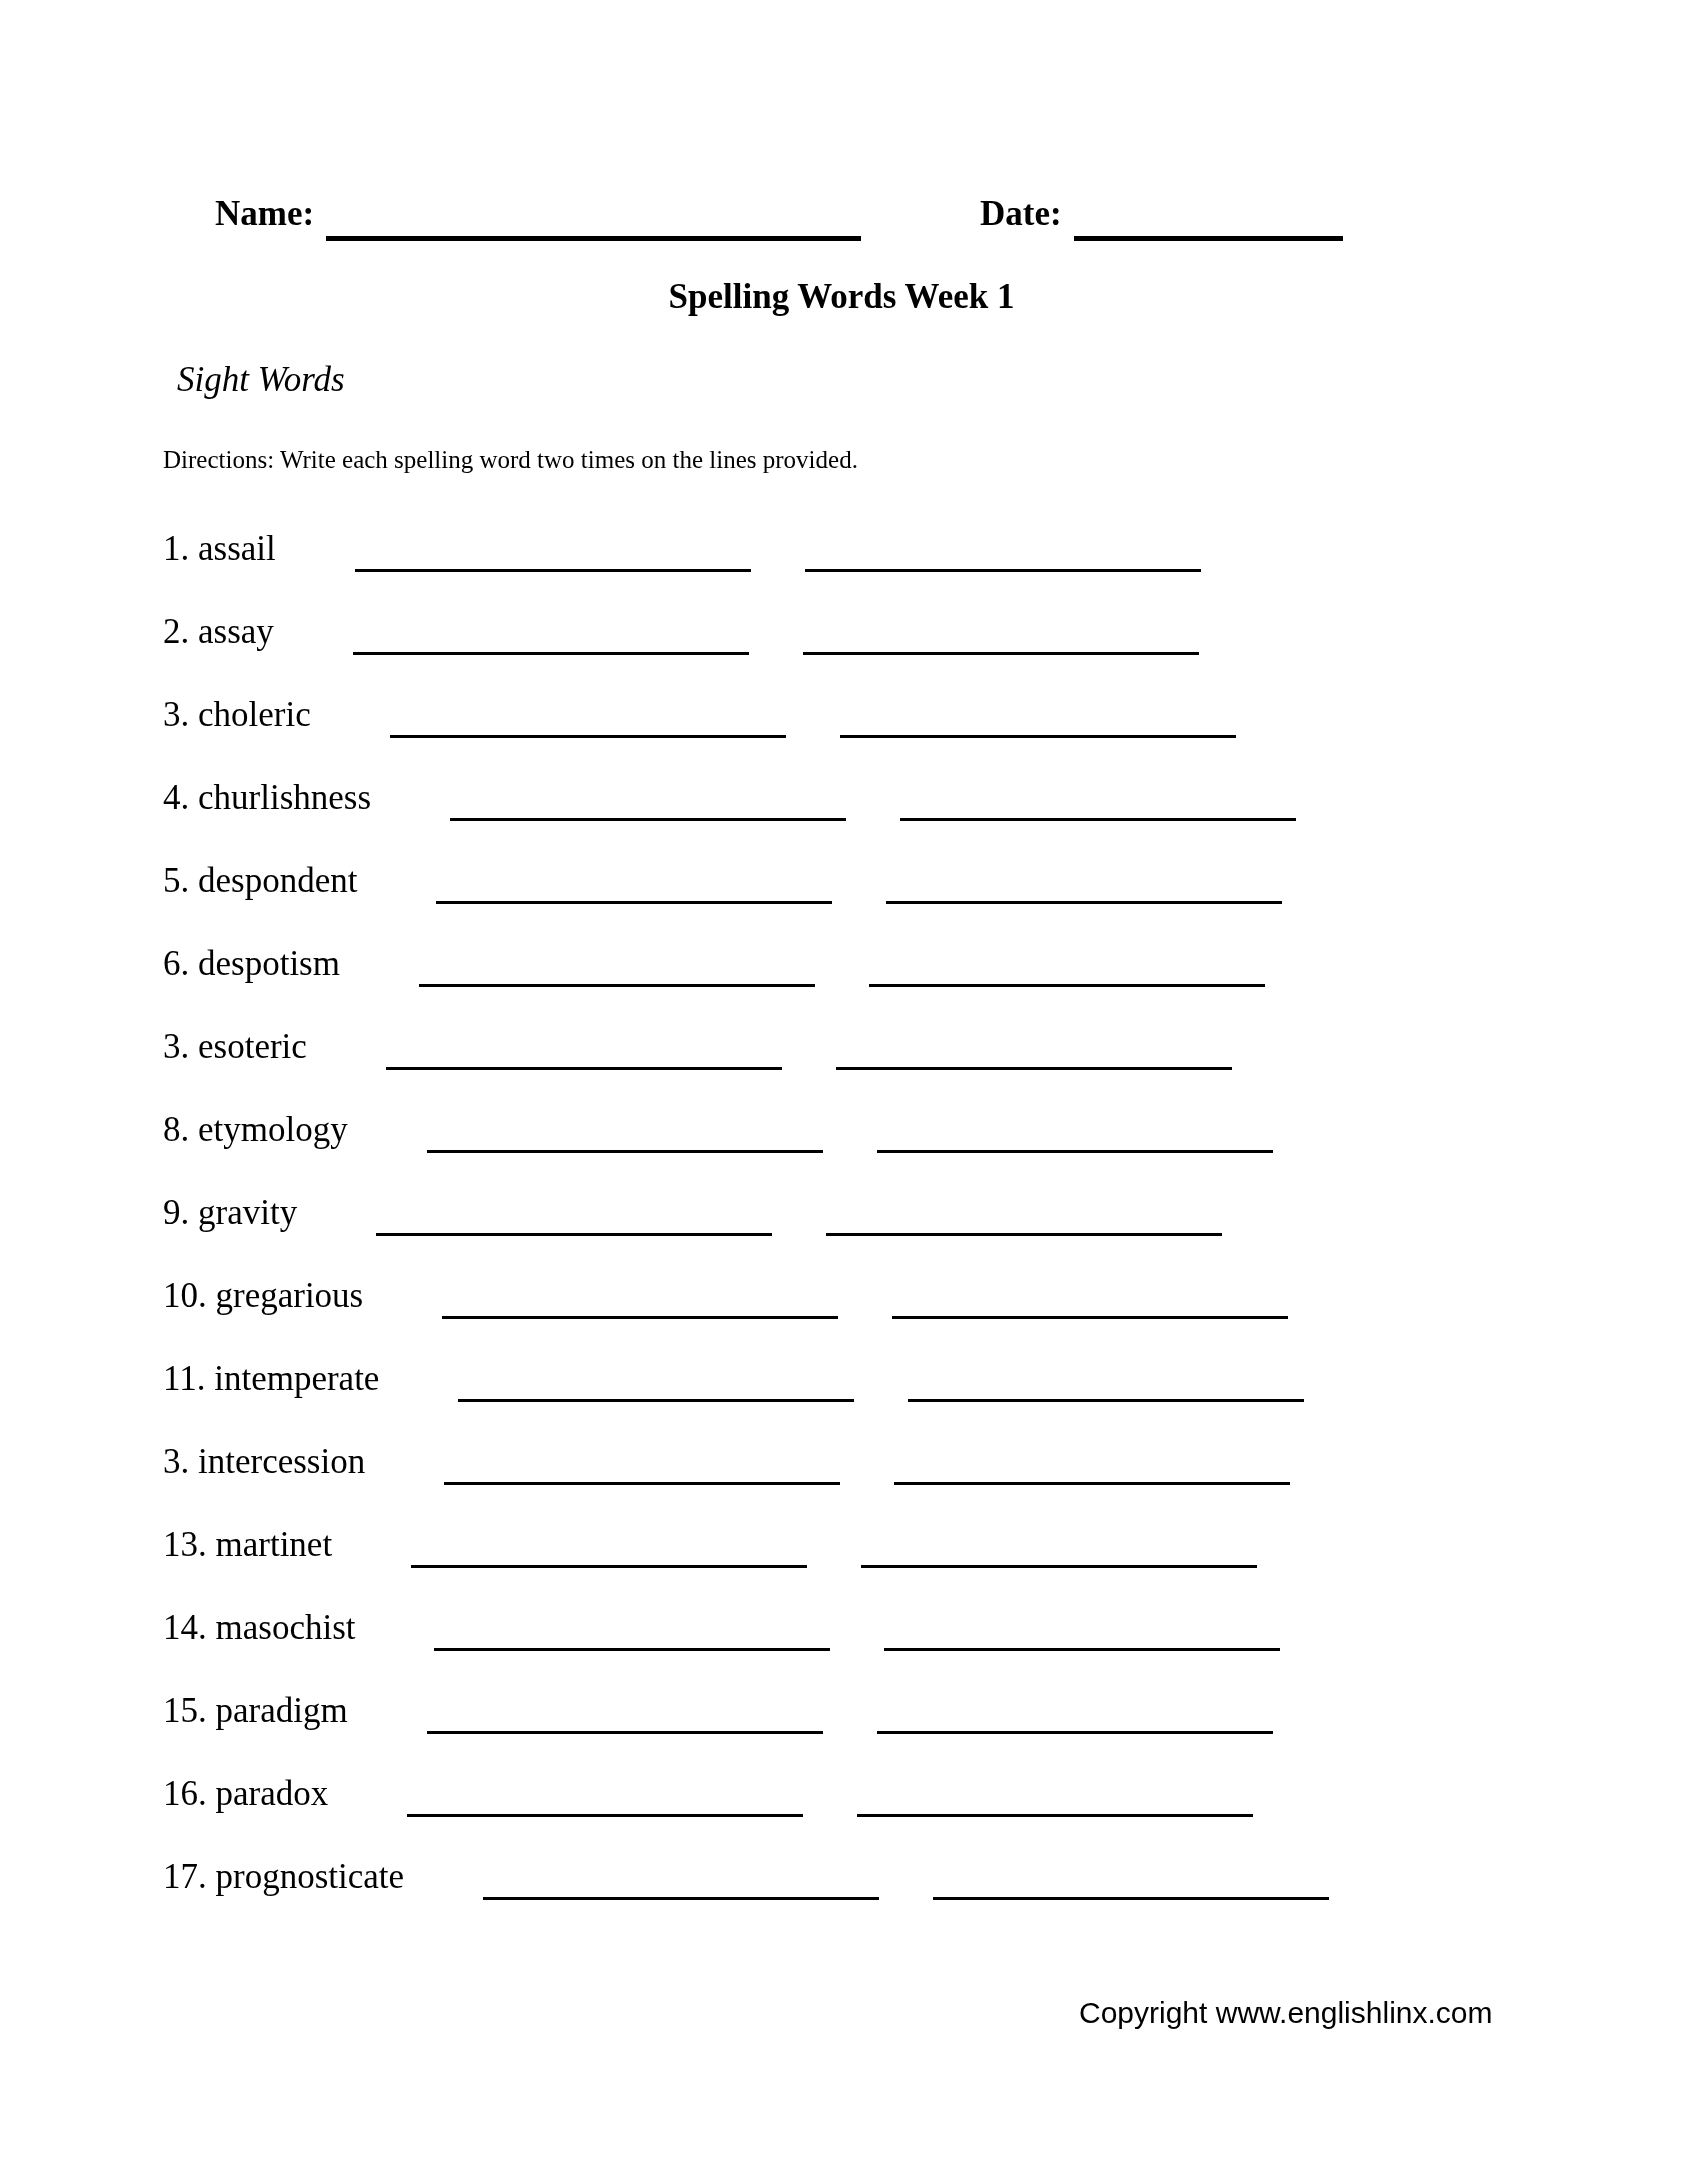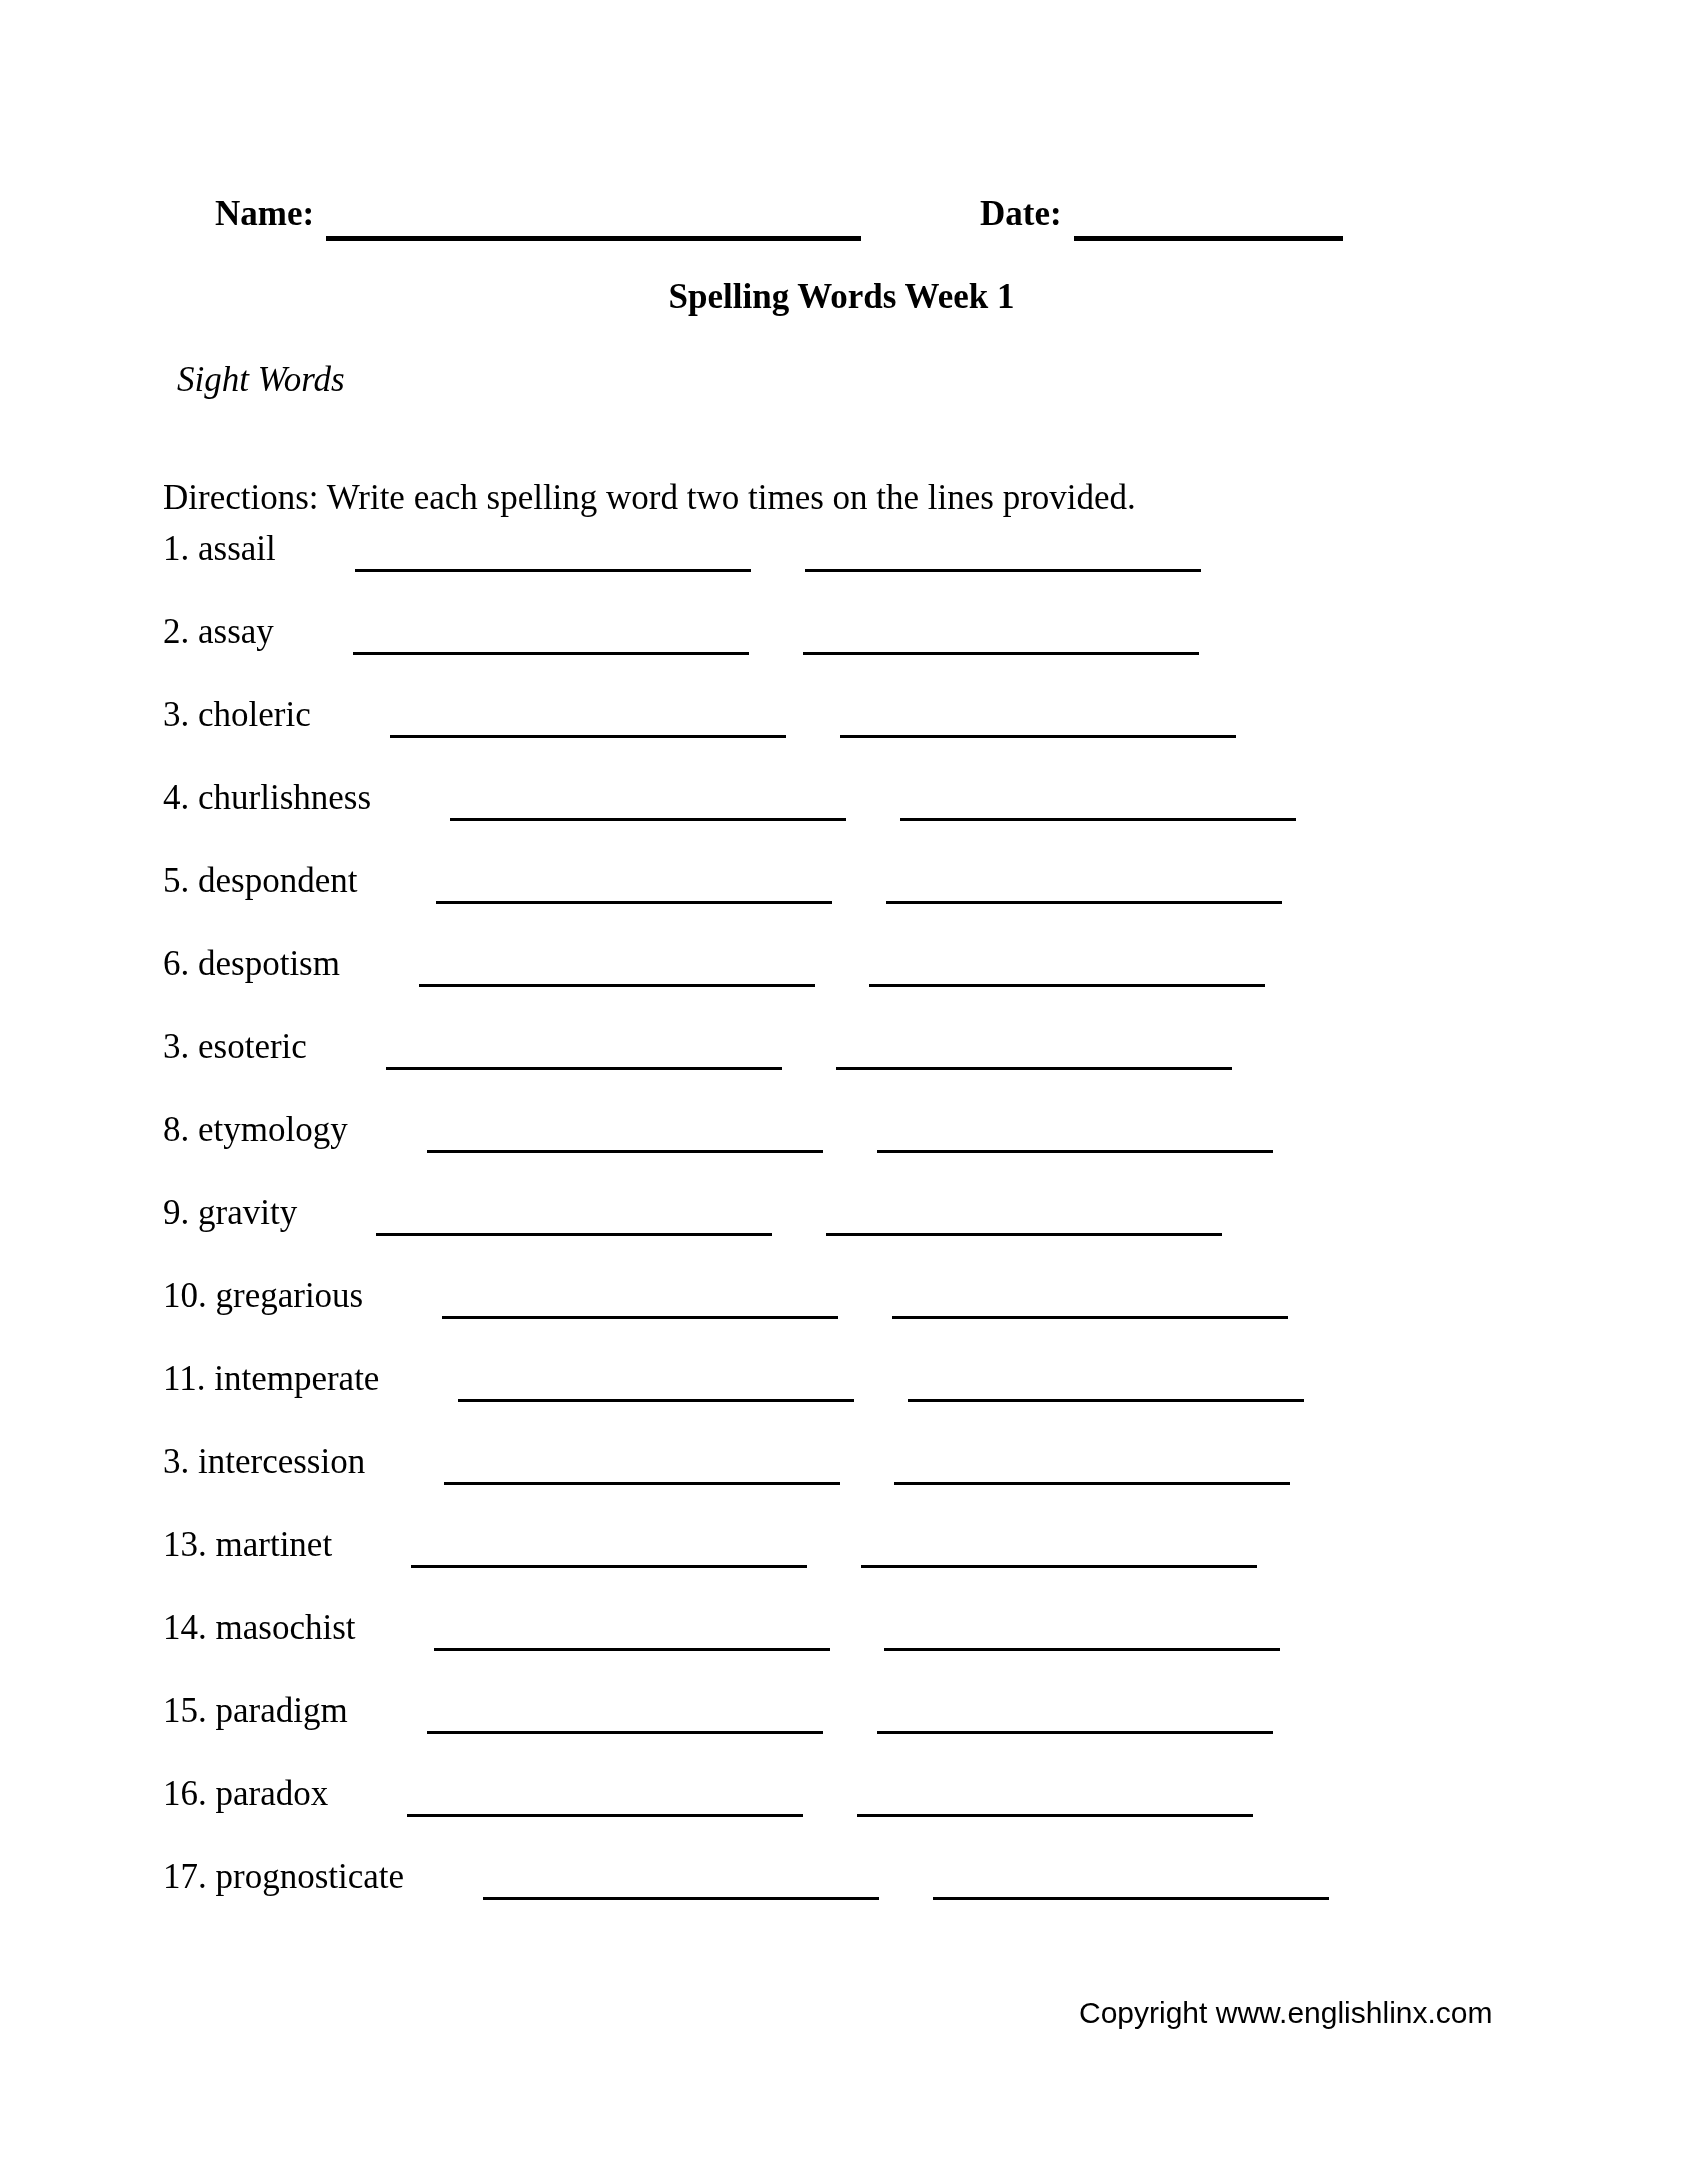--- a/index.html
+++ b/index.html
@@ -63,22 +63,21 @@
     position: absolute;
     top: 360px;
     left: 177px;
     font-style: italic;
     font-size: 35px;
   }
   .directions {
     position: absolute;
     top: 446px;
     left: 163px;
-    font-size: 35px;
-    margin-top: 32px;
+    font-size: 25px;
   }
 
   
   .word-list {
     position: absolute;
     top: 507px;
     left: 163px;
     right: 79px;
   }
   .word-row {

